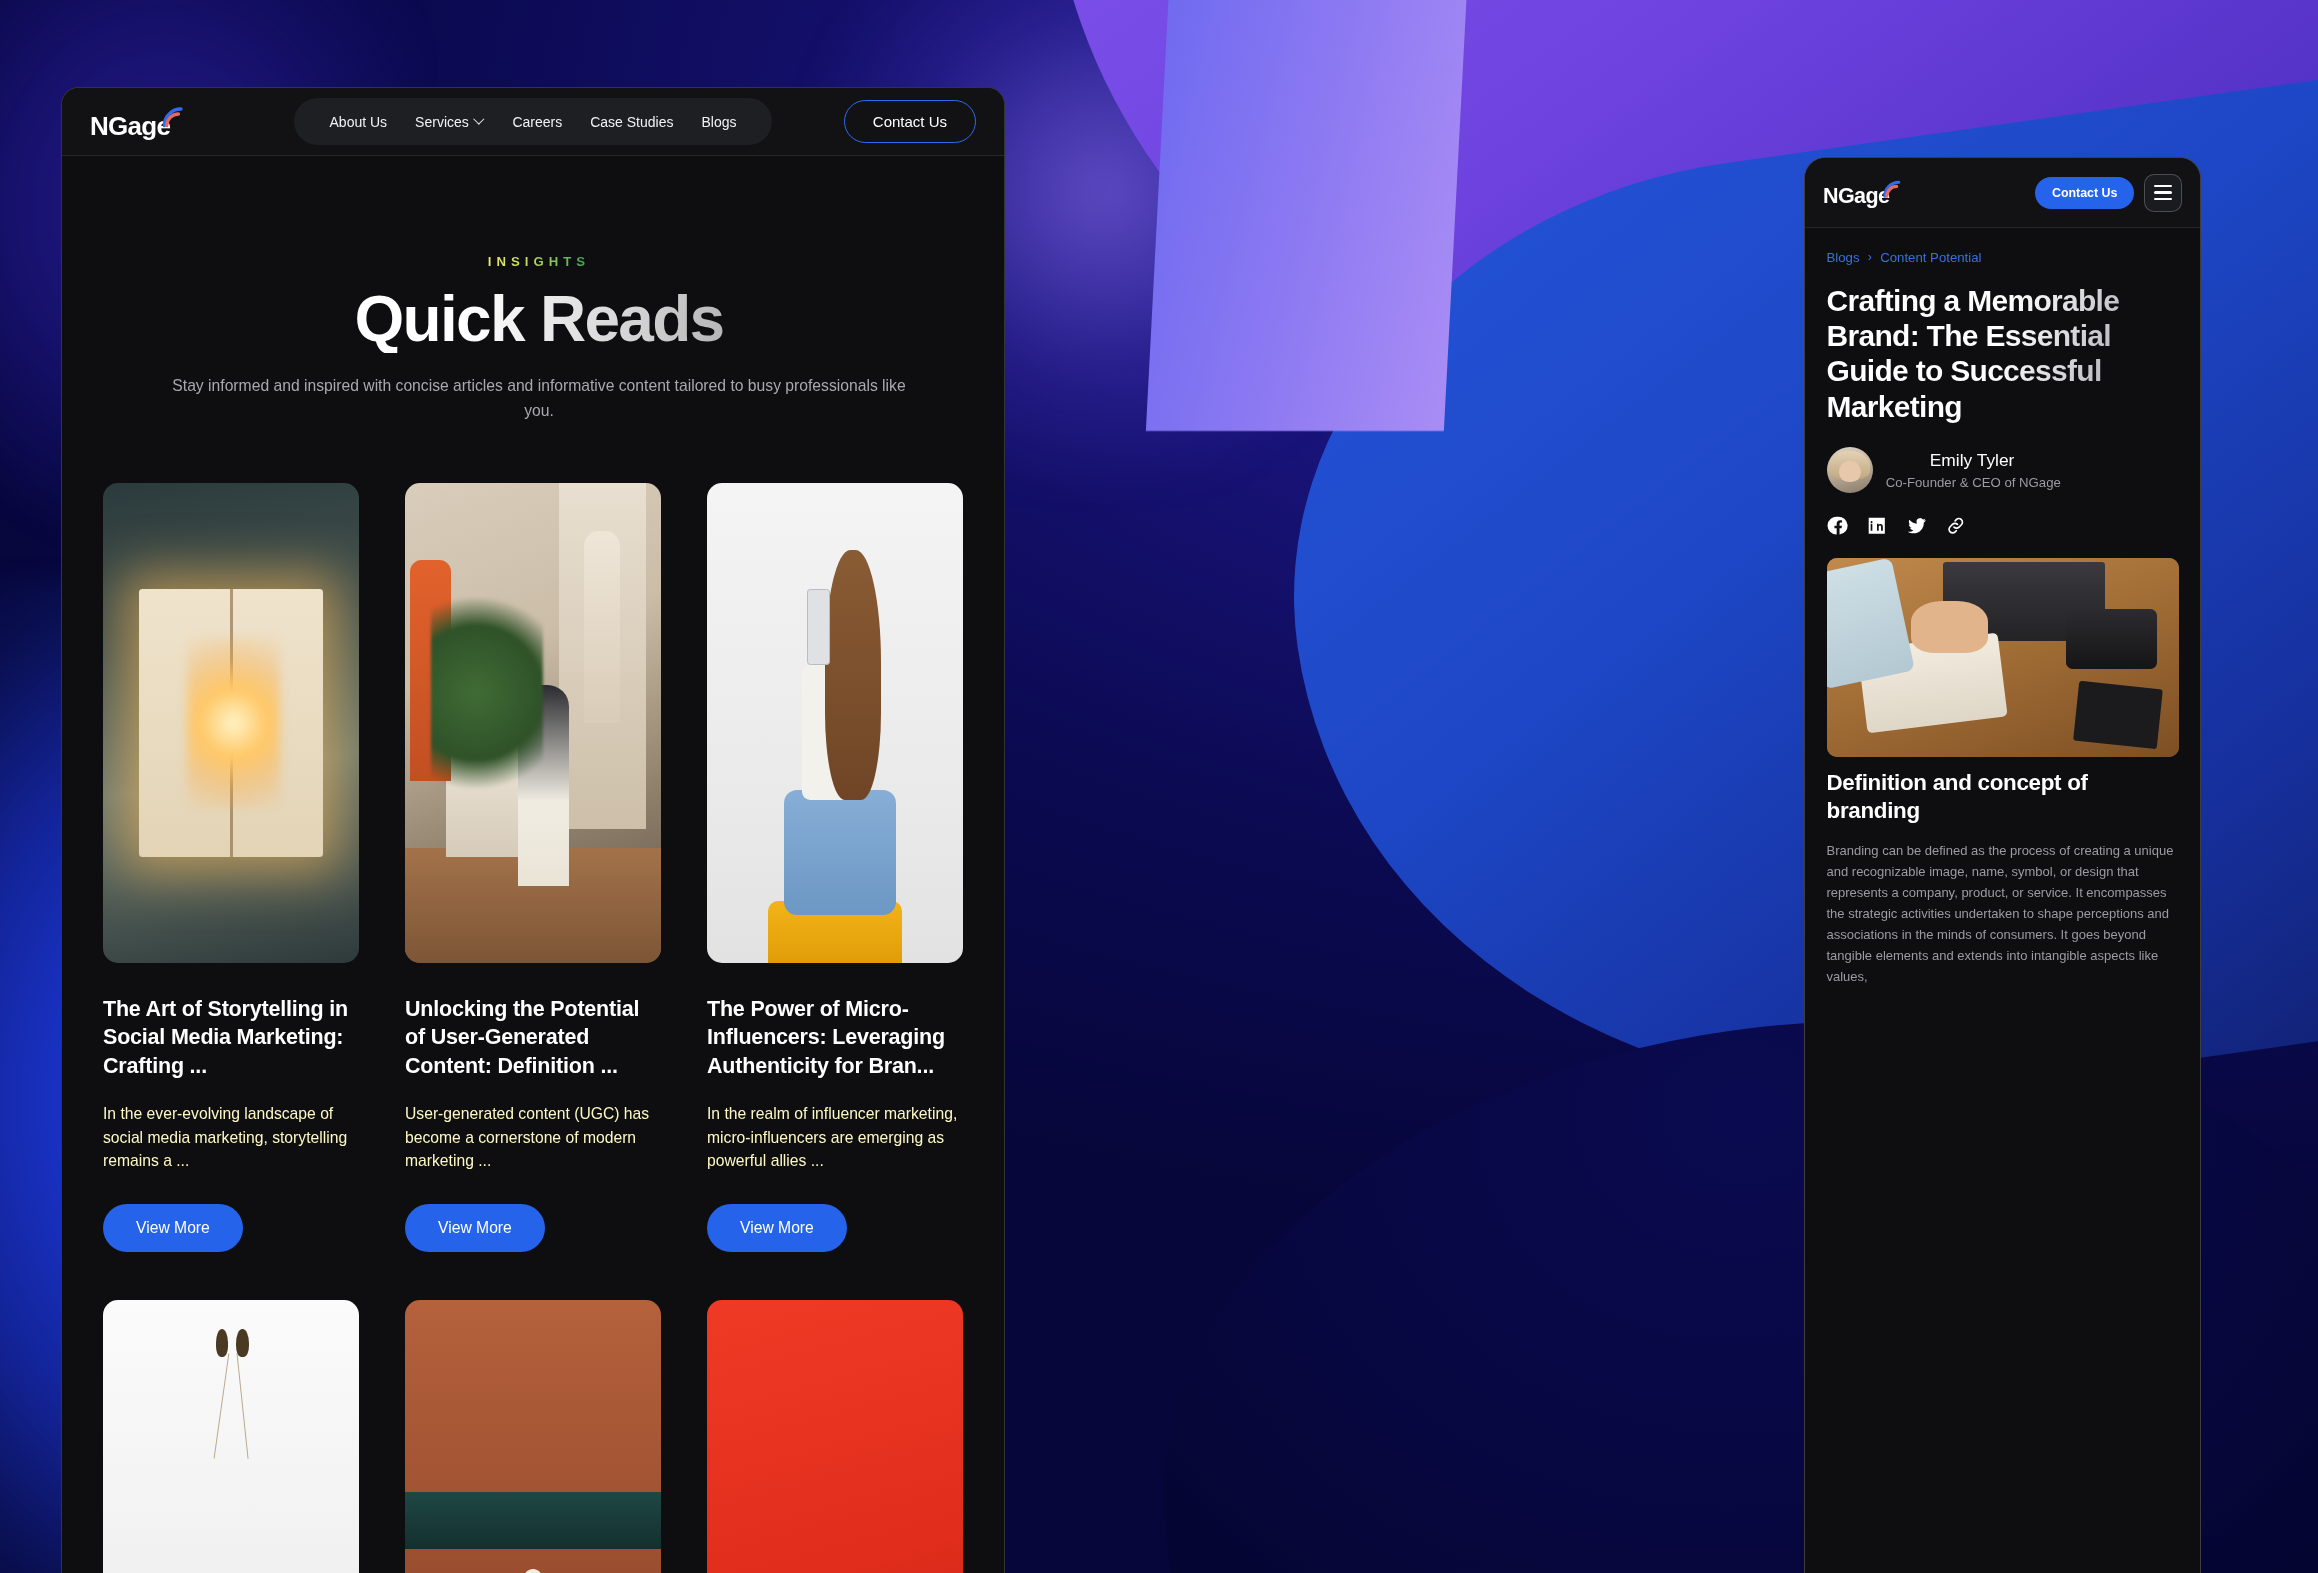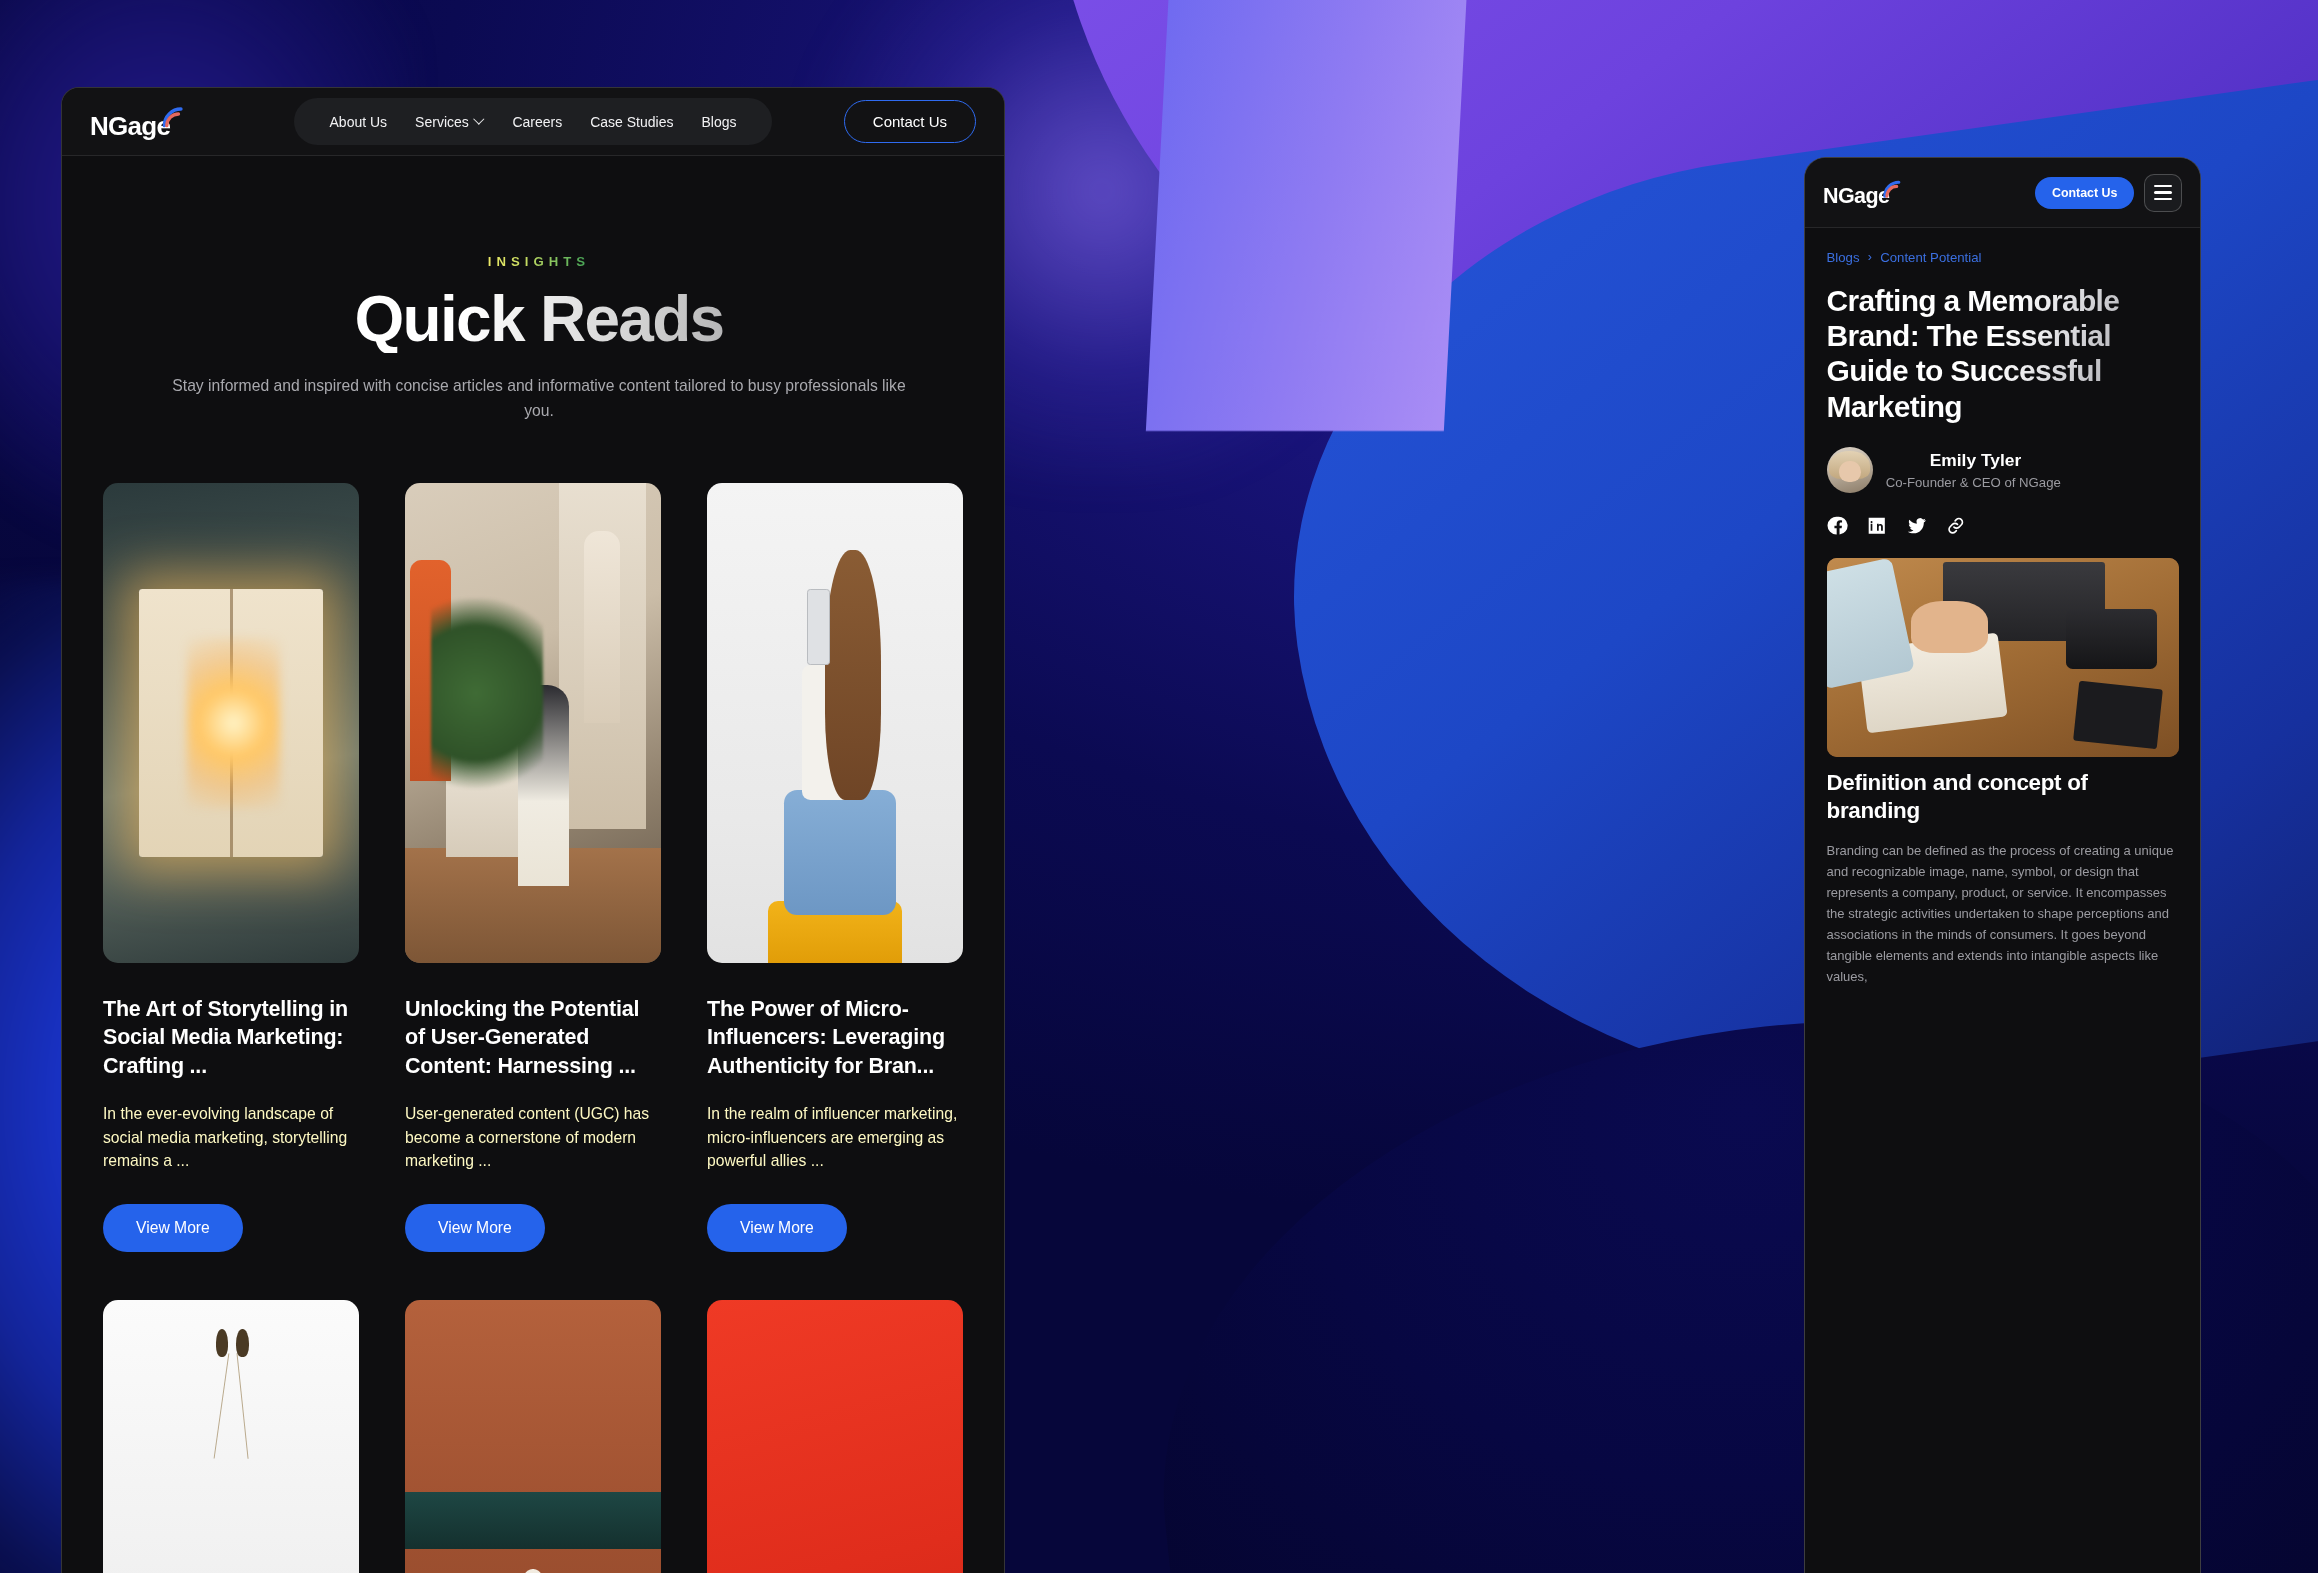--- a/index.html
+++ b/index.html
@@ -289,21 +289,21 @@
   }
   .avatar .face {
     position:absolute; left:28%; top:30%; width:46%; height:46%;
     background:#e7c8ab; border-radius:50% 50% 45% 45%;
   }
   .avatar .hair {
     position:absolute; left:6%; top:8%; width:88%; height:62%;
     background:linear-gradient(180deg,#e3d2b4 0%,#c2a87f 100%);
     border-radius:50% 50% 30% 30%;
   }
-  .author-name { color:#fff; font-size:17.4px; font-weight:700;padding-left:44px; }
+  .author-name { color:#fff; font-size:17.4px; font-weight:400;padding-left:44px; }
   .author-role { color:#9b9ba1; font-size:13.2px; margin-top:3.3px; }
 
   .socials { margin-top:21.5px; display:flex; gap:18px; align-items:center; }
   .soc { cursor:pointer; display:flex; }
 
   .m-hero-img {
     margin-top:21.5px; width:100%; height:199px; border-radius:10px; overflow:hidden;
     position:relative; background:linear-gradient(160deg,#b3753c 0%,#98602f 45%,#7a4a23 100%);
   }
   .m-hero-img .desk { position:absolute; inset:0; background:linear-gradient(160deg,#c08a4d 0%,#a06c35 50%,#7d4f24 100%); }
@@ -409,21 +409,21 @@
     <article class="card">
       <div class="card-img img-plant">
         <div class="curtain"></div>
           <div class="floor"></div>
           <div class="pedestal"></div>
         <div class="person-o"></div>
           <div class="person-w"></div>
           <div class="person-k"></div>
         <div class="leaves"></div>
       </div>
-      <h3 class="card-title">Unlocking the Potential of User-Generated Content: Harnessing ...</h3>
+      <h3 class="card-title">Unlocking the Potential of User-Generated Content: Definition ...</h3>
       <p class="card-desc">User-generated content (UGC) has become a cornerstone of modern marketing ...</p>
       <button class="view-btn">View More</button>
     </article>
 
     <article class="card">
       <div class="card-img img-selfie">
         <div class="stool"></div>
           <div class="jeans"></div>
           <div class="torso"></div>
         <div class="hair"></div>

